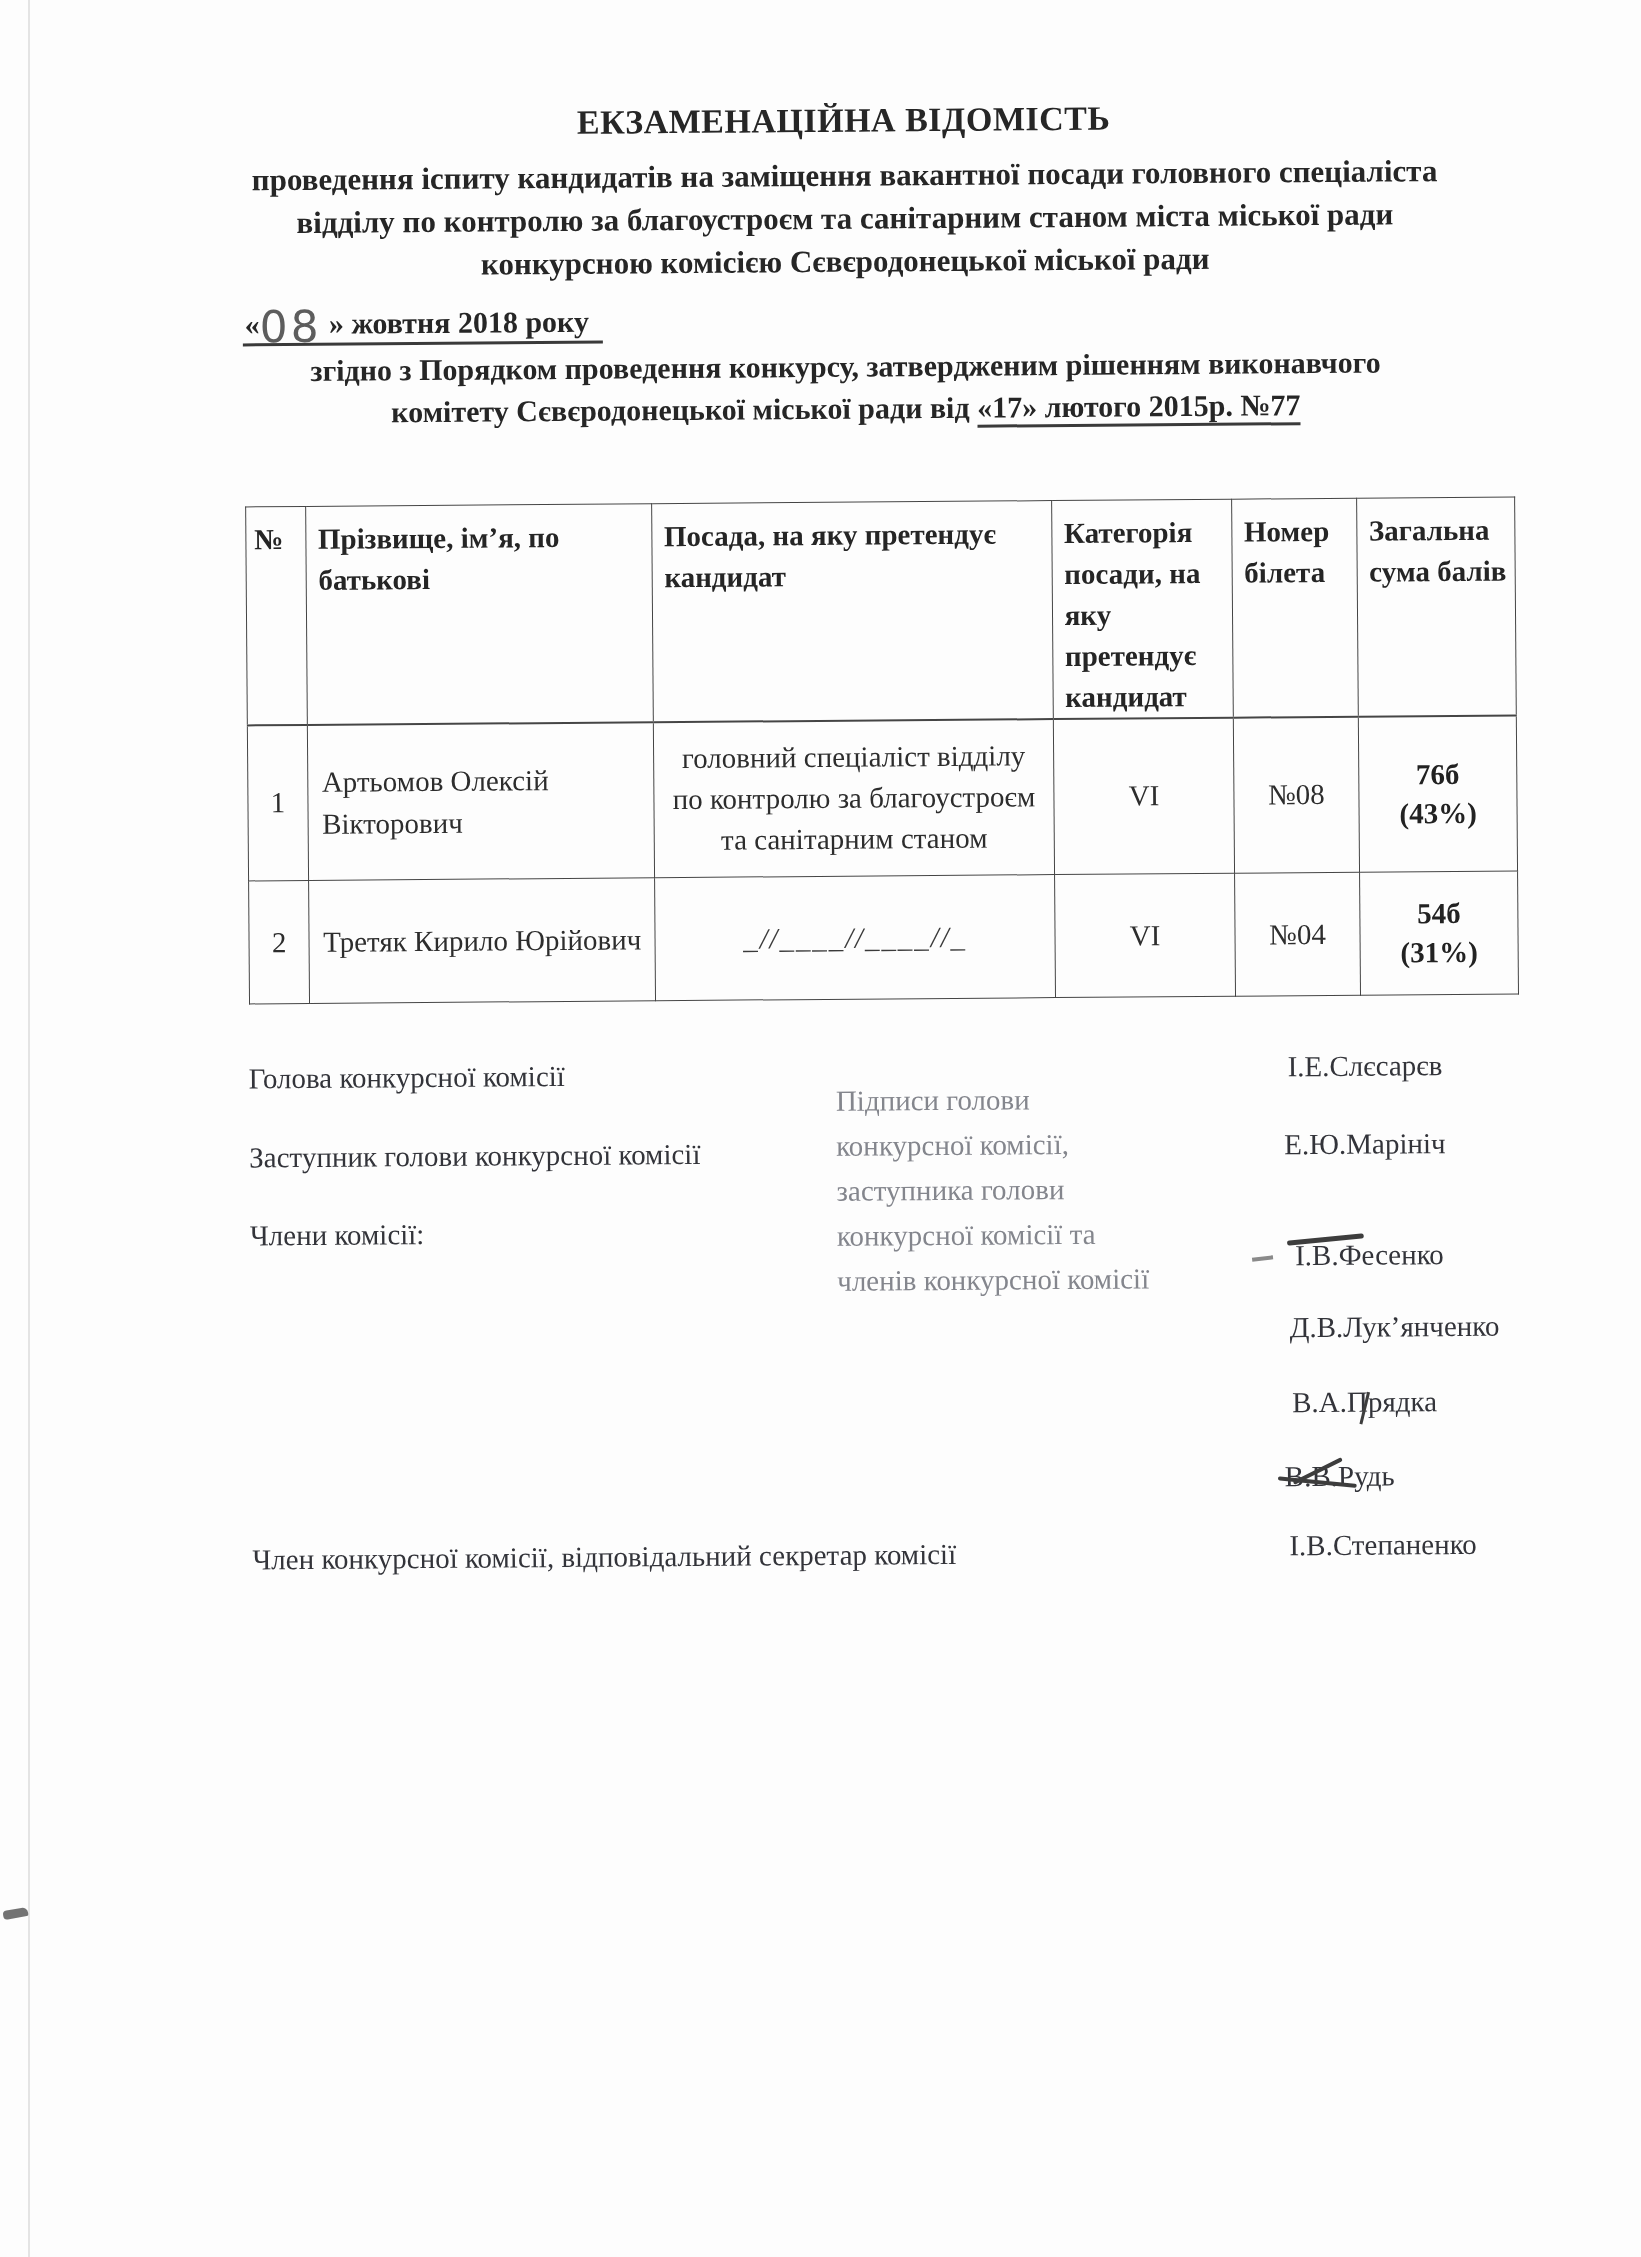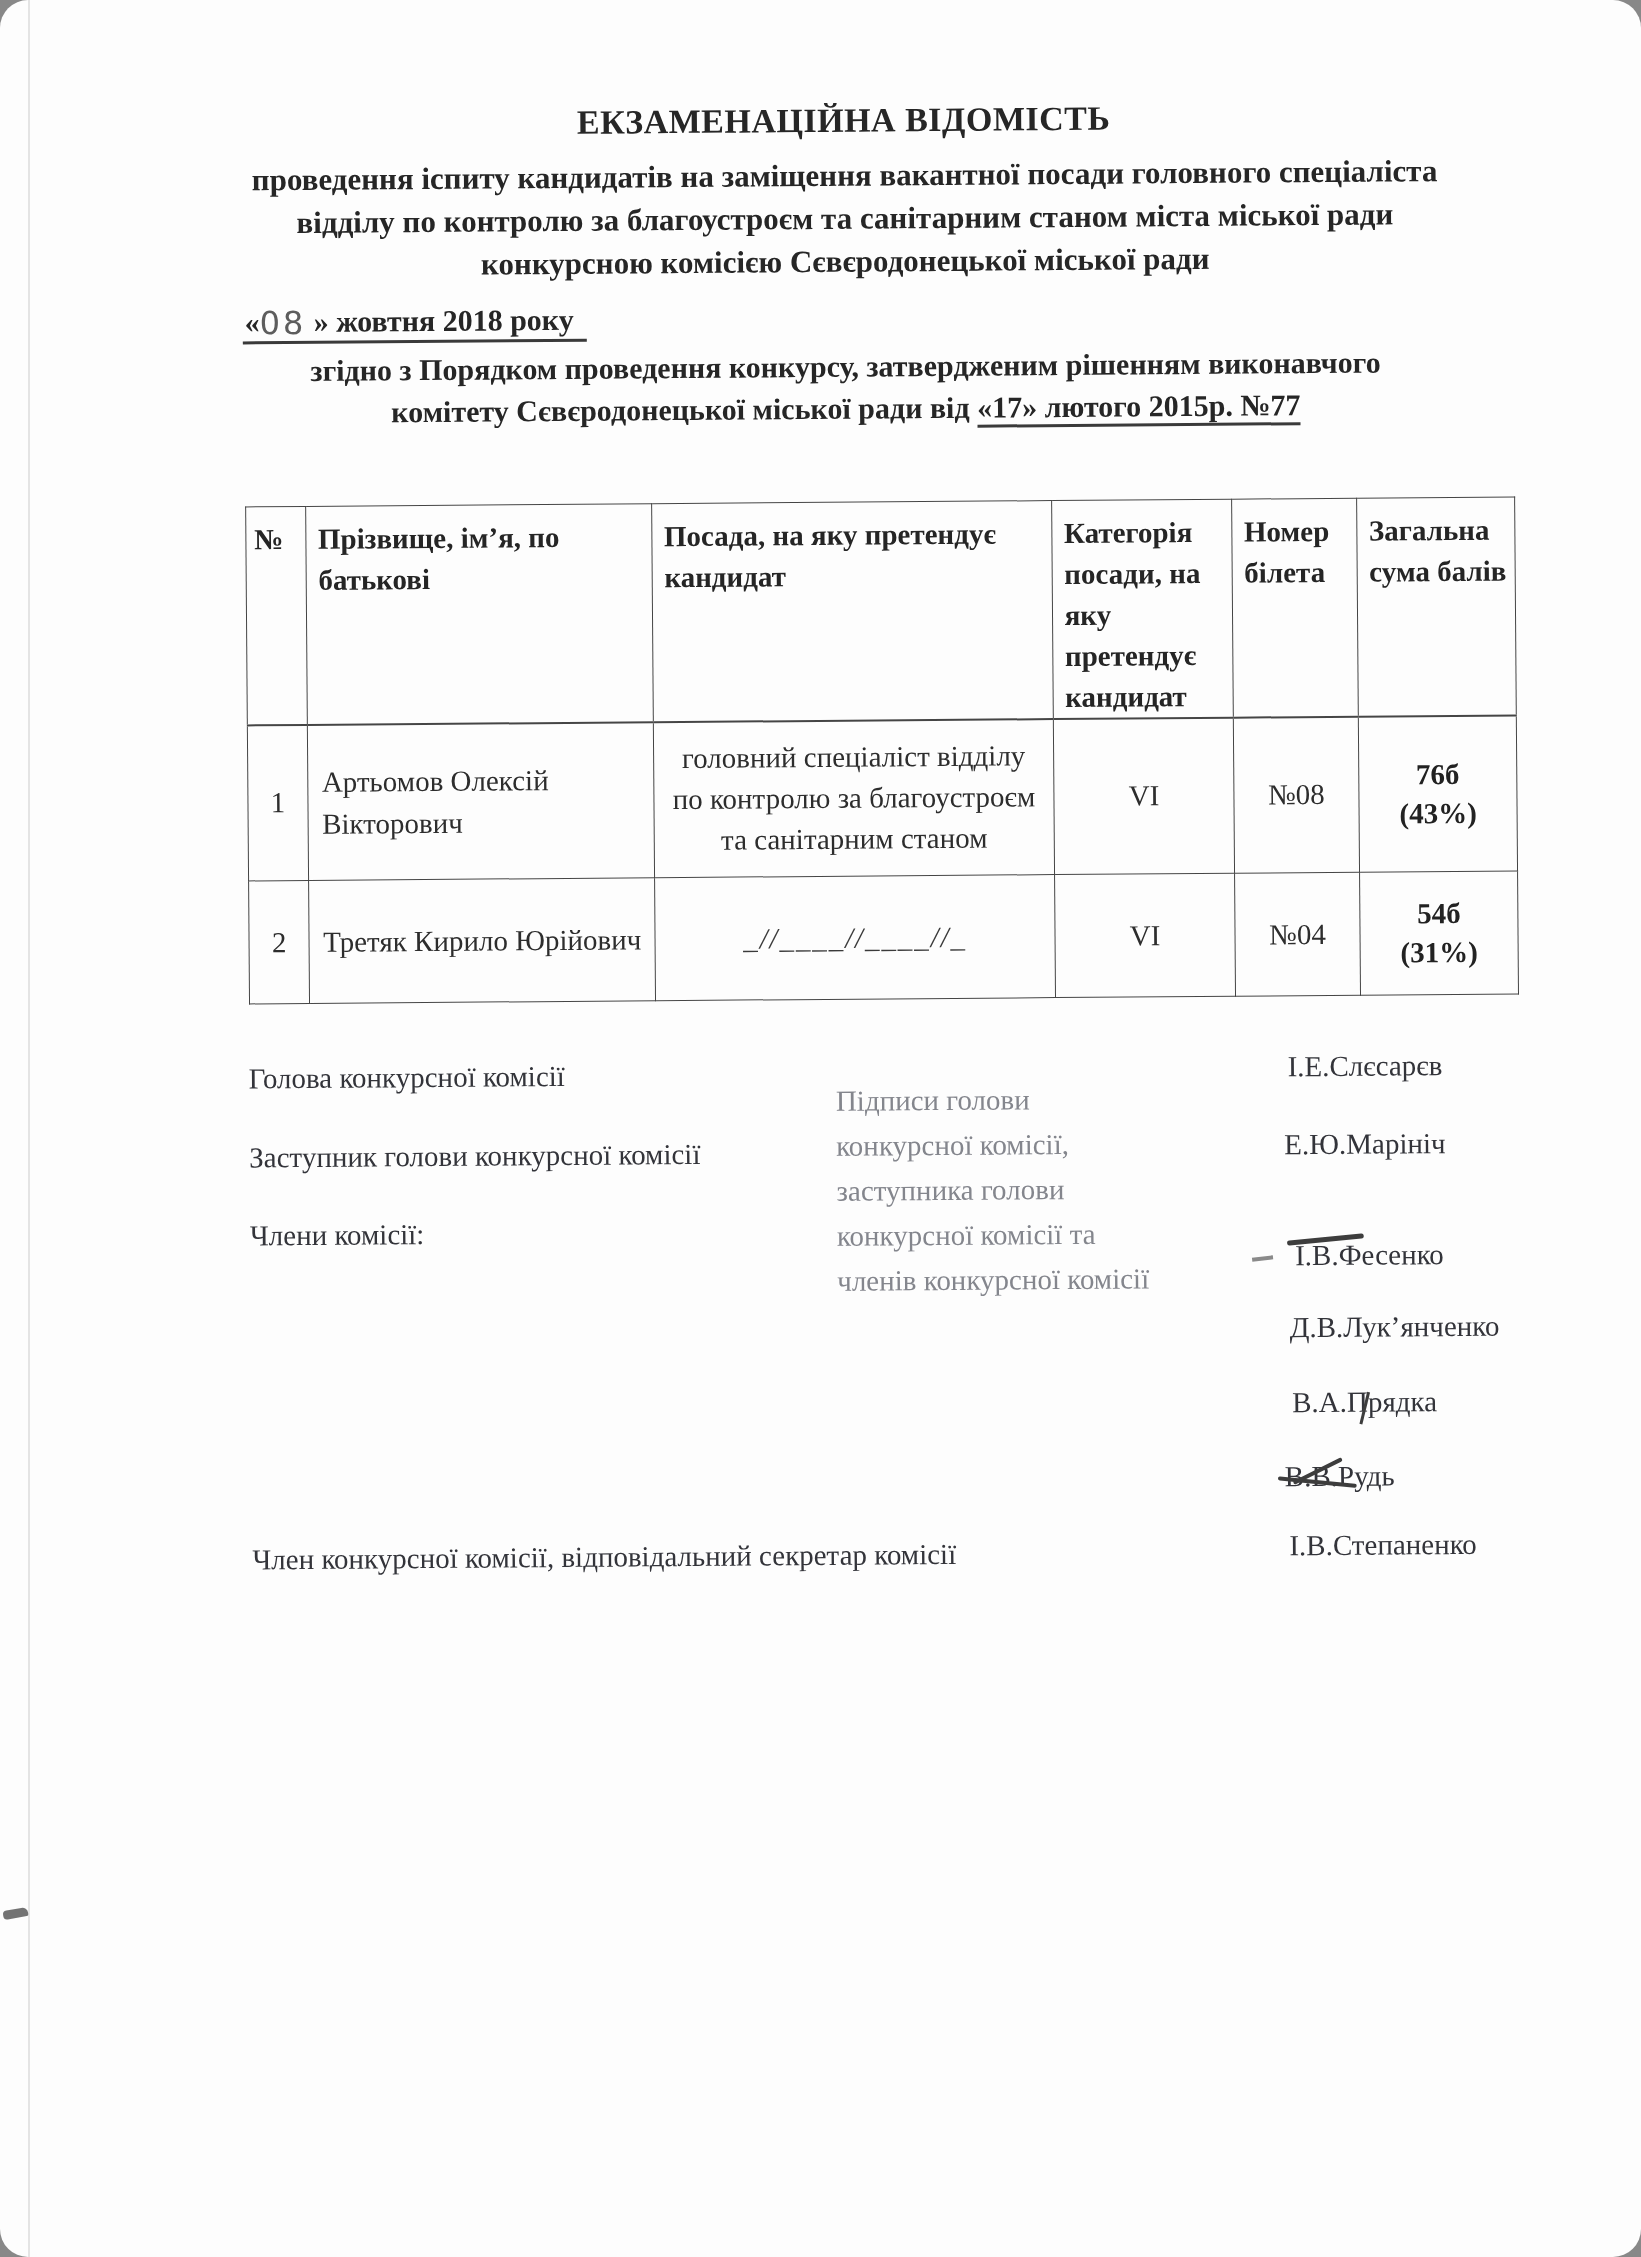--- a/index.html
+++ b/index.html
@@ -1,37 +1,37 @@
 <!DOCTYPE html>
 <html><head>
 <meta charset="utf-8">
 <style>
   html,body { margin:0; padding:0; background:#888; }
   .page {
     position:relative; width:1641px; height:2257px; margin:0 auto;
     background:#fdfdfd; overflow:hidden;
-    font-family:"Liberation Serif", serif; color:#2d2d2d;border-radius:28px;
+    font-family:"Liberation Serif", serif; color:#2d2d2d;
   }
   .content { position:absolute; inset:0; transform:rotate(-0.45deg); transform-origin:811px 869px; }
 
   
   .edge-line { position:absolute; left:28px; top:0; width:1.9px; height:2257px; background:#e4e4e4; }
   .smudge { position:absolute; left:2.9px; top:1909px; width:25px; height:8.7px; background:#5a5a5a;
             transform:rotate(-10deg); border-radius:3.9px 5.8px 1.9px 3.9px; opacity:.85; }
 
   
   .title { position:absolute; top:102px; left:164px; width:1371px; margin:0;
            text-align:center; font-size:34px; font-weight:bold; letter-spacing:0.5px; color:#262626; }
   .subtitle { position:absolute; top:154px; left:145px; width:1410px; text-align:center;
               font-weight:bold; font-size:31px; line-height:43px; color:#262626; }
 
   .date-line { position:absolute; top:301px; left:247px; font-size:30px; font-weight:bold; color:#262626; }
   .date-underlined { display:inline-block; border-bottom:3.9px solid #3a3a3a; padding:0 13.5px 1.9px 1.9px; }
-  .handwritten-day { font-family:"DejaVu Sans", sans-serif; font-weight:400; font-size:32px;
-                     color:#5d5d5d; letter-spacing:2.9px; position:relative; top:2px; line-height:27px; }
+  .handwritten-day { font-family:"DejaVu Sans", sans-serif; font-weight:400; font-size:44px;
+                     color:#5d5d5d; letter-spacing:2.9px; position:relative; top:8px; line-height:27px; }
 
   .order-line { position:absolute; left:164px; width:1371px; text-align:center;
                 font-weight:bold; font-size:30px; color:#262626; }
   .order-line-1 { top:350px; }
   .order-line-2 { top:392px; }
   .order-line-2 .underlined { border-bottom:3.9px solid #3a3a3a; padding-bottom:1px; }
 
   
   .exam-table { position:absolute; top:502px; left:248px; width:1268px;
                 border-collapse:collapse; table-layout:fixed; font-size:29px; color:#2d2d2d; }

